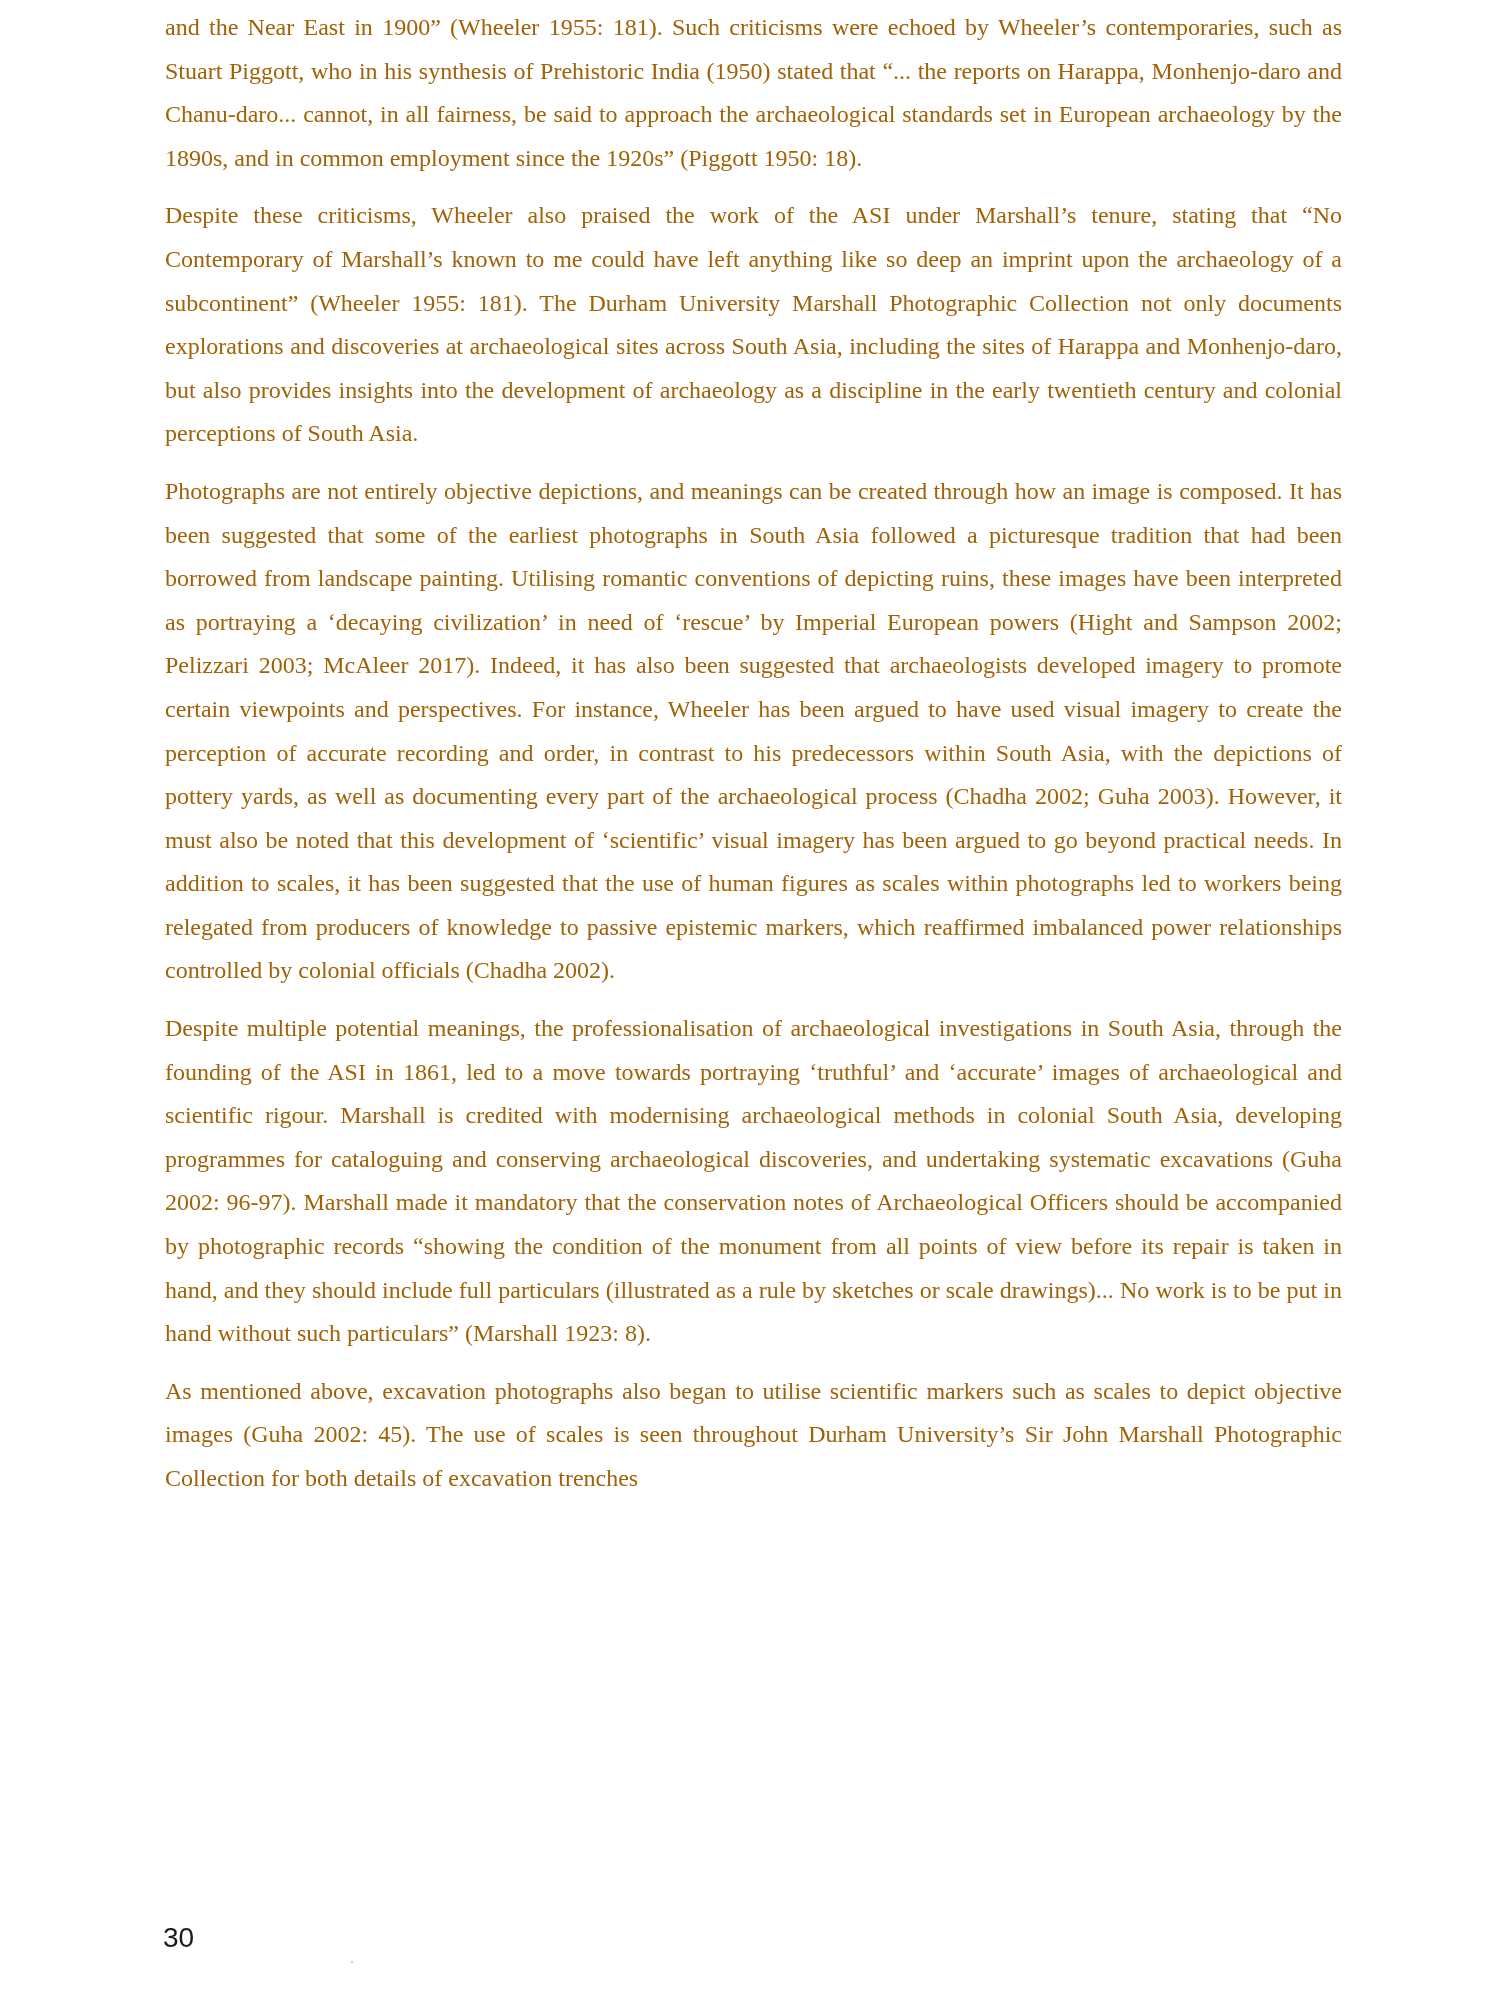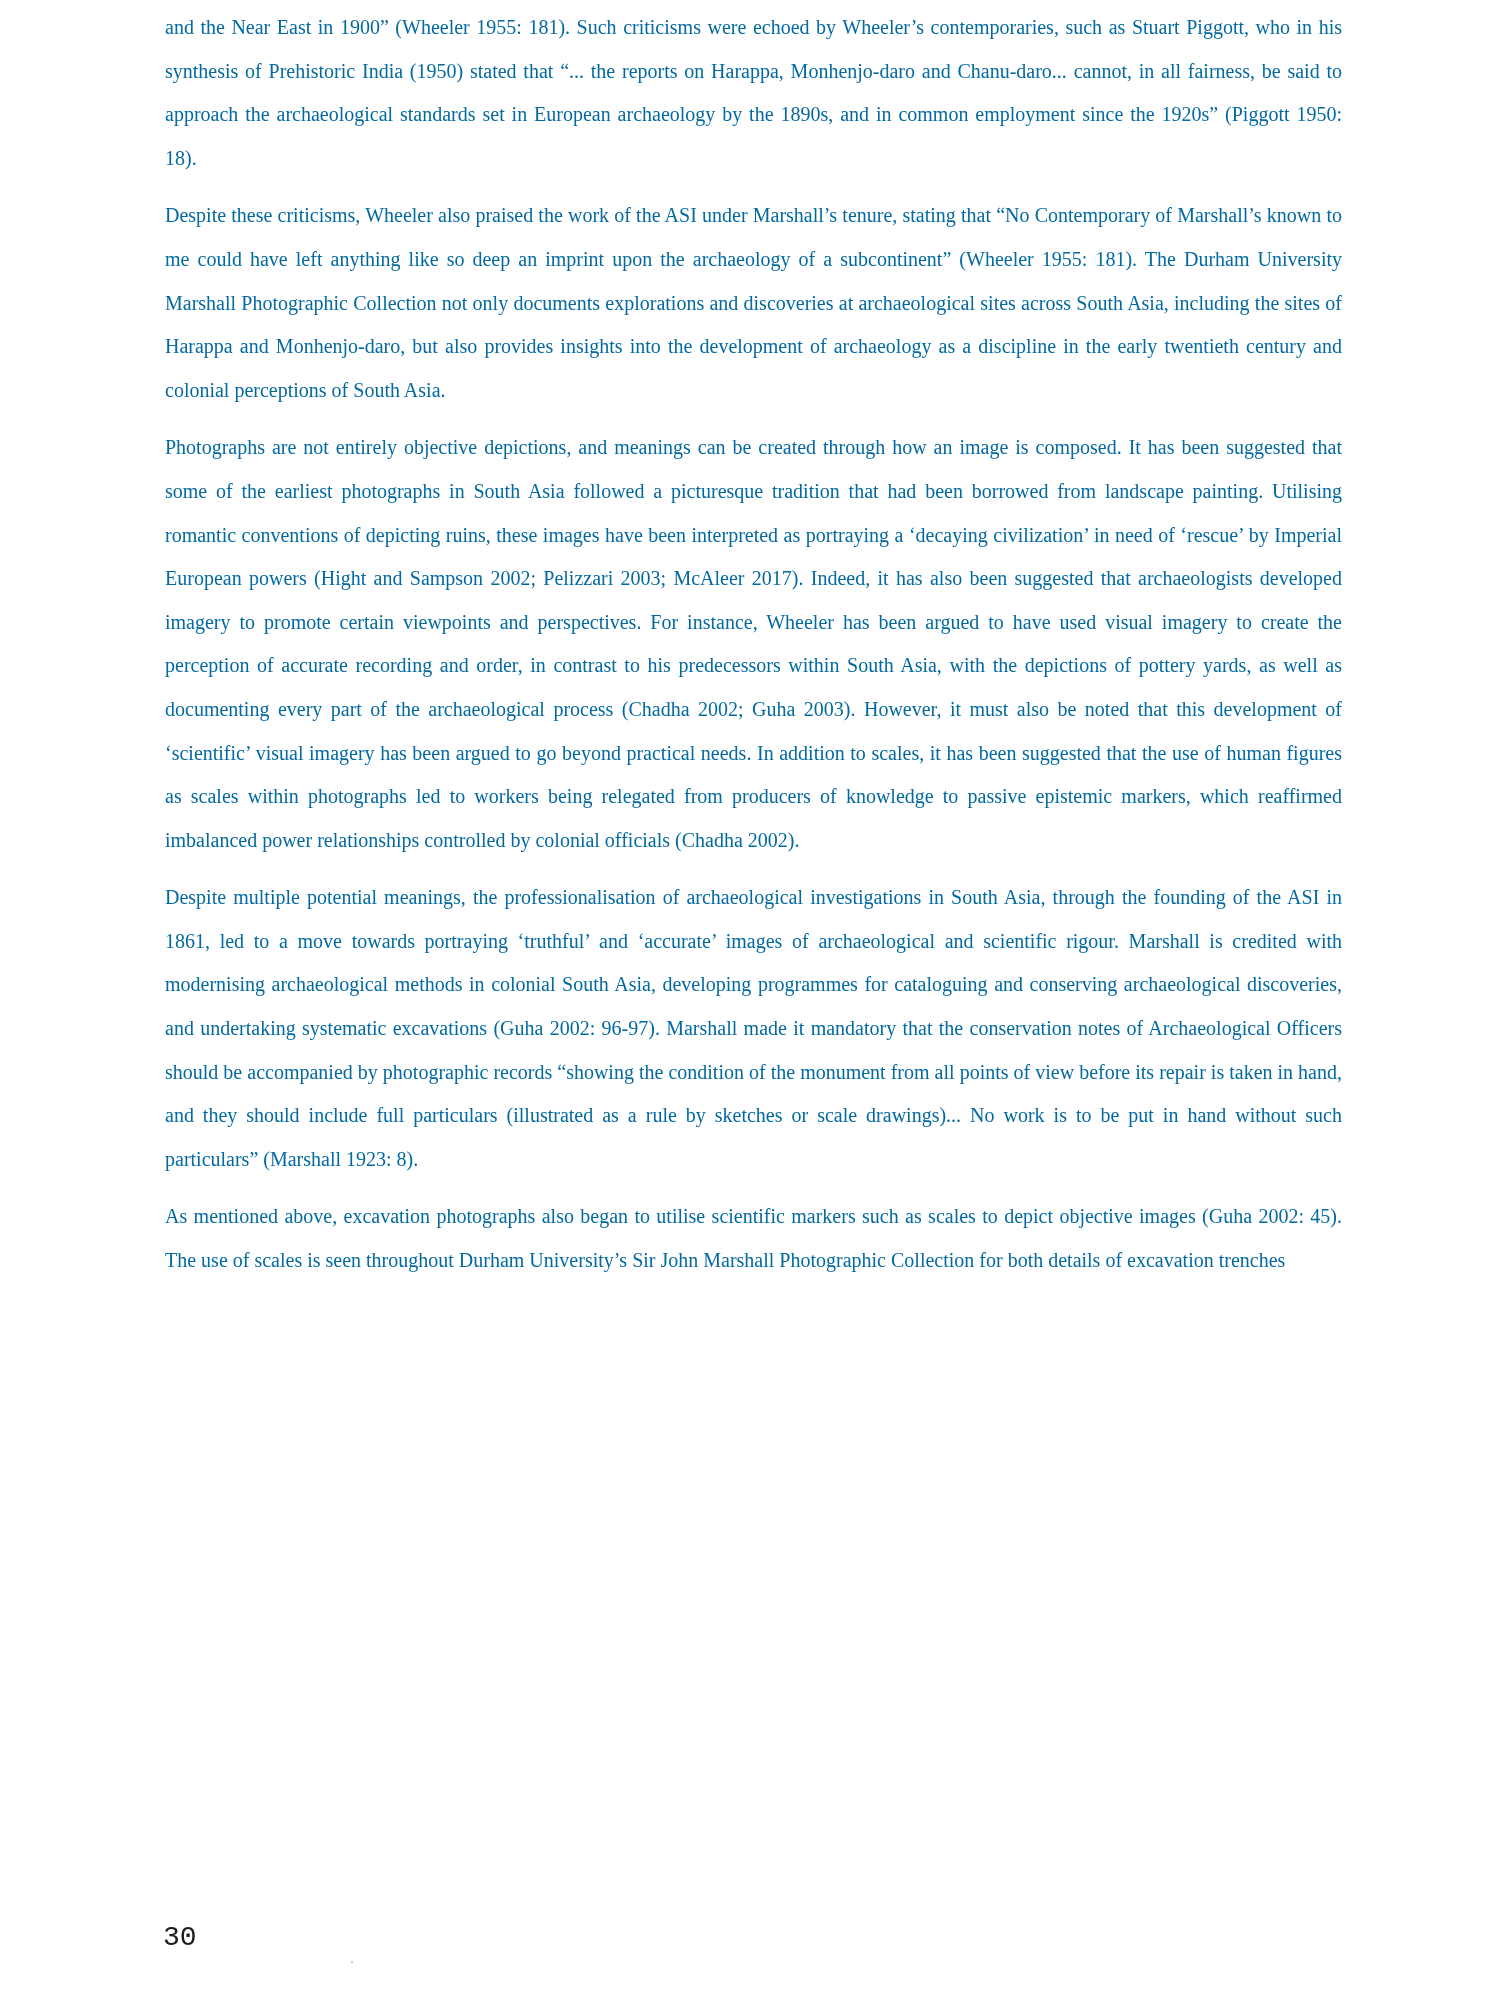--- a/index.html
+++ b/index.html
@@ -1,29 +1,29 @@
 <!DOCTYPE html>
 <html><head>
 <meta charset="utf-8">
 <style>
   html, body { margin: 0; padding: 0; background: #ffffff; }
   body { width: 1500px; height: 2000px; position: relative; overflow: hidden; }
   .page { position: absolute; left: 165px; top: 6px; width: 1177px; }
   .para {
     font-family: "Liberation Serif", "DejaVu Serif", serif;
-    font-size: 20px;
+    font-size: 24px;
     line-height: 43.6px;
-    color: #0369a1;
+    color: #a16207;
     text-align: justify;
     margin: 0 0 14px 0;
     hyphens: none;
   }
   .page-number {
     position: absolute; left: 163px; top: 1922px;
-    font-family: Liberation Mono, monospace;
+    font-family: Liberation Sans, sans-serif;
     font-size: 28px; color: #1b1b1b;
   }
   .speck { position: absolute; left: 351px; top: 1961px; width: 2px; height: 2px; background: #bbb; border-radius: 1px; }
 </style>
 </head>
 <body>
 
 <div class="page">
   <p class="para">and the Near East in 1900” (Wheeler 1955: 181). Such criticisms were echoed by Wheeler’s contemporaries, such as Stuart Piggott, who in his synthesis of Prehistoric India (1950) stated that “... the reports on Harappa, Monhenjo-daro and Chanu-daro... cannot, in all fairness, be said to approach the archaeological standards set in European archaeology by the 1890s, and in common employment since the 1920s” (Piggott 1950: 18).</p>
   <p class="para">Despite these criticisms, Wheeler also praised the work of the ASI under Marshall’s tenure, stating that “No Contemporary of Marshall’s known to me could have left anything like so deep an imprint upon the archaeology of a subcontinent” (Wheeler 1955: 181). The Durham University Marshall Photographic Collection not only documents explorations and discoveries at archaeological sites across South Asia, including the sites of Harappa and Monhenjo-daro, but also provides insights into the development of archaeology as a discipline in the early twentieth century and colonial perceptions of South Asia.</p>

